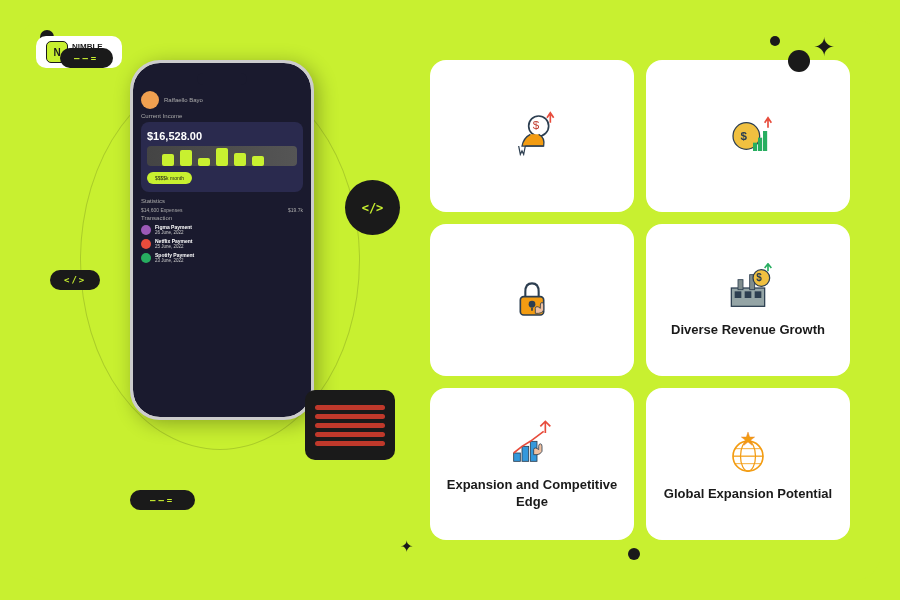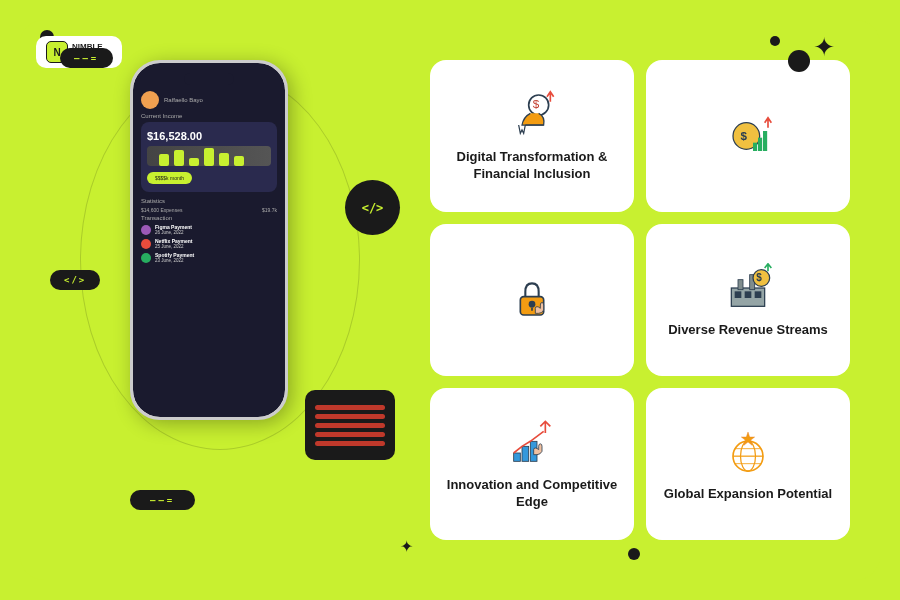--- a/index.html
+++ b/index.html
@@ -41,21 +41,21 @@
       height: 520px;
       position: relative;
       flex-shrink: 0;
     }
 
     
     .phone-outer {
       position: absolute;
       left: 80px;
       top: 20px;
-      width: 158px;
+      width: 184px;
       height: 360px;
       background: #e8e8e8;
       border-radius: 30px;
       box-shadow: 4px 4px 20px rgba(0,0,0,0.3);
       overflow: hidden;
       border: 3px solid #ccc;
     }
     .phone-screen {
       background: #1a1a2e;
       height: 100%;
@@ -383,21 +383,20 @@
 
           <circle cx="38" cy="18" r="12" fill="none" stroke="#2c3e50" stroke-width="2"></circle>
           <text x="31" y="22" font-size="14" fill="#c0392b">$</text>
           <path d="M28 28 Q20 32 18 42 L44 42 Q46 32 38 28" fill="#f39c12" stroke="#2c3e50" stroke-width="1.5"></path>
           <path d="M22 42 L20 52 L18 48 L16 52 L14 42" fill="none" stroke="#2c3e50" stroke-width="1.5"></path>
           <line x1="22" y1="42" x2="44" y2="42" stroke="#2c3e50" stroke-width="1.5"></line>
 
           <path d="M48 8 L52 2 L56 8 M52 2 L52 14" stroke="#e74c3c" stroke-width="2" fill="none"></path>
         </svg>
       </div>
-      <div class="feature-label">Digital Transformation &amp; Financial Inclusion</div>
     </div>
 
     <div class="feature-card">
       <div class="feature-icon">
         <svg class="icon-svg" viewBox="0 0 60 60" xmlns="http://www.w3.org/2000/svg">
 
           <circle cx="28" cy="30" r="16" fill="#f0c040" stroke="#2c3e50" stroke-width="1.5"></circle>
           <text x="21" y="35" font-size="14" fill="#2c3e50" font-weight="bold">$</text>
 
           <rect x="36" y="38" width="5" height="10" fill="#27ae60"></rect>
@@ -434,39 +433,39 @@
 
           <rect x="18" y="20" width="6" height="12" fill="#7f8c8d" stroke="#2c3e50" stroke-width="1"></rect>
           <rect x="32" y="14" width="6" height="18" fill="#7f8c8d" stroke="#2c3e50" stroke-width="1"></rect>
 
           <circle cx="46" cy="18" r="10" fill="#f0c040" stroke="#2c3e50" stroke-width="1.5"></circle>
           <text x="40" y="22" font-size="12" fill="#2c3e50" font-weight="bold">$</text>
 
           <path d="M50 6 L54 1 L58 6 M54 1 L54 10" stroke="#27ae60" stroke-width="2" fill="none"></path>
         </svg>
       </div>
-      <div class="feature-label">Diverse Revenue Streams</div>
+      <div class="feature-label">Diverse Revenue Growth</div>
     </div>
 
     <div class="feature-card">
       <div class="feature-icon">
         <svg class="icon-svg" viewBox="0 0 60 60" xmlns="http://www.w3.org/2000/svg">
 
           <rect x="8" y="42" width="8" height="10" fill="#3498db" stroke="#2c3e50" stroke-width="1"></rect>
           <rect x="18" y="34" width="8" height="18" fill="#3498db" stroke="#2c3e50" stroke-width="1"></rect>
           <rect x="28" y="28" width="8" height="24" fill="#3498db" stroke="#2c3e50" stroke-width="1"></rect>
 
           <path d="M8 42 L18 34 L28 28 L44 16" stroke="#e74c3c" stroke-width="2" fill="none"></path>
 
           <path d="M40 10 L46 4 L52 10 M46 4 L46 18" stroke="#e74c3c" stroke-width="2" fill="none"></path>
 
           <path d="M36 44 Q40 44 42 40 L42 34 Q42 31 40 31 Q38 31 38 34 L38 38 Q36 36 34 36 Q32 36 32 38 L32 44 Z" fill="#f0c0a0" stroke="#2c3e50" stroke-width="1"></path>
         </svg>
       </div>
-      <div class="feature-label">Innovation and Competitive Edge</div>
+      <div class="feature-label">Expansion and Competitive Edge</div>
     </div>
 
     <div class="feature-card">
       <div class="feature-icon">
         <svg class="icon-svg" viewBox="0 0 60 60" xmlns="http://www.w3.org/2000/svg">
 
           <circle cx="30" cy="35" r="18" fill="none" stroke="#f39c12" stroke-width="2"></circle>
           <ellipse cx="30" cy="35" rx="9" ry="18" fill="none" stroke="#f39c12" stroke-width="1.5"></ellipse>
           <line x1="12" y1="35" x2="48" y2="35" stroke="#f39c12" stroke-width="1.5"></line>
           <line x1="14" y1="26" x2="46" y2="26" stroke="#f39c12" stroke-width="1"></line>

